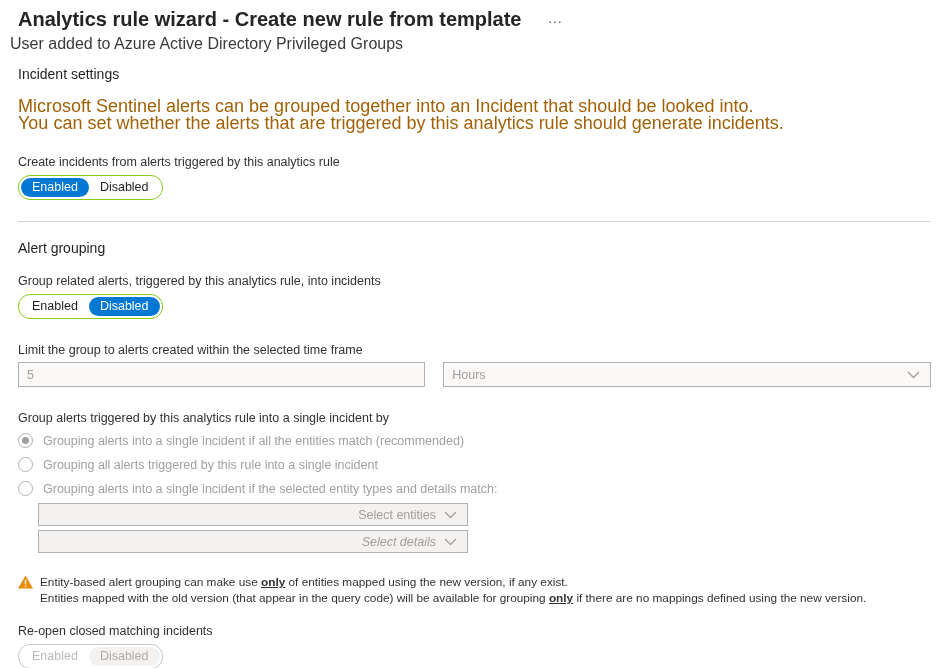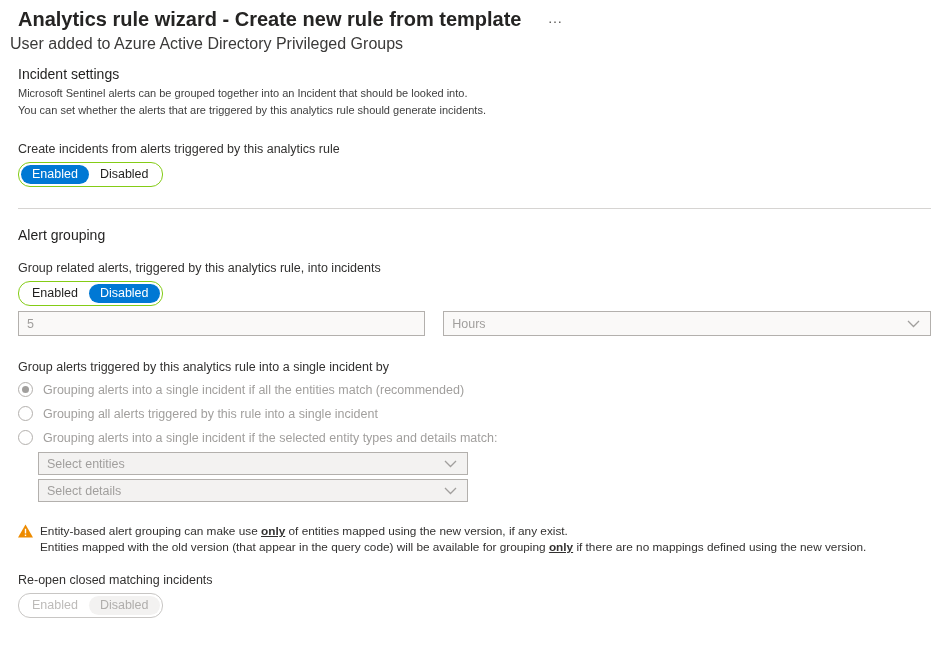--- a/index.html
+++ b/index.html
@@ -15,21 +15,21 @@
   .title-row { display: flex; align-items: center; }
   .page-title { font-size: 20px; font-weight: 700; color: #252423; letter-spacing: 0; }
   .more-btn {
     background: none; border: none; color: #605e5c; font-size: 15px;
     margin-left: 26px; margin-top: -4px; cursor: pointer; letter-spacing: 1px;
   }
   .subtitle { font-size: 16px; color: #3b3a39; margin-top: 4px; margin-left: -8px; }
 
   
   .section-heading { font-size: 14px; font-weight: 400; color: #201f1e; }
-  .desc { font-size: 11px; line-height: 16.5px; color: #404040; margin-top: 3px; }
+  .desc { font-size: 18px; line-height: 16.5px; color: #a16207; margin-top: 16px; }
   .field-label { font-size: 12.5px; color: #323130; }
   .divider { border: none; border-top: 1px solid #d6d4d2; margin: 21px 0 0 0; width: 913px; }
 
   .mt-sec1 { margin-top: 13px; }
   .mt-label-lg { margin-top: 24px; }
   .mt-toggle { margin-top: 6px; }
   .mt-sec2 { margin-top: 18px; }
   .mt-label { margin-top: 18px; }
   .mt-row { margin-top: 5px; }
 
@@ -70,23 +70,23 @@
   .radio-circle {
     flex: none; width: 15px; height: 15px; border: 1px solid #b3b0ad;
     border-radius: 50%; background: #fff; position: relative; margin-right: 10px; margin-top: 0px;
   }
   .radio-circle.checked::after {
     content: ""; position: absolute; inset: 3px; border-radius: 50%; background: #a19f9d;
   }
   .radio-label { font-size: 12.5px; color: #a19f9d; line-height: 16px; }
   .radio-label.wrap { max-width: 520px; }
 
-  .indent { margin-left: 20px; }
+  .indent { margin-left: 20px; justify-content: flex-end; }
   .mt-select { margin-top: 6px; }
-  .mt-select2 { margin-top: 4px; }
+  .mt-select2 { margin-top: 4px; font-style: italic; }
 
   
   .warning { display: flex; align-items: flex-start; margin-top: 21px; }
   .warning-icon { flex: none; margin-top: 1px; }
   .warning-text { margin-left: 7px; font-size: 11.8px; line-height: 16px; color: #323130; }
   .warning-text .em { font-weight: 700; text-decoration: underline; }
 </style>
 </head>
 <body>
 
@@ -116,20 +116,21 @@
 
   
   <h2 class="section-heading mt-sec2">Alert grouping</h2>
 
   <div class="field-label mt-label">Group related alerts, triggered by this analytics rule, into incidents</div>
   <div class="toggle mt-toggle">
     <span class="seg">Enabled</span>
     <span class="seg selected">Disabled</span>
   </div>
 
+  <div class="field-label mt-label-lg">Limit the group to alerts created within the selected time frame</div>
   <div class="limit-row mt-row">
     <input class="text-input" type="text" value="5" style="">
     <div class="dropdown unit">
       <span>Hours</span>
       <svg class="chev" width="13" height="8" viewBox="0 0 13 8">
           <path d="M1 1 L6.5 6.5 L12 1" fill="none" stroke="#a19f9d" stroke-width="1.3"></path>
         </svg>
     </div>
   </div>
 

